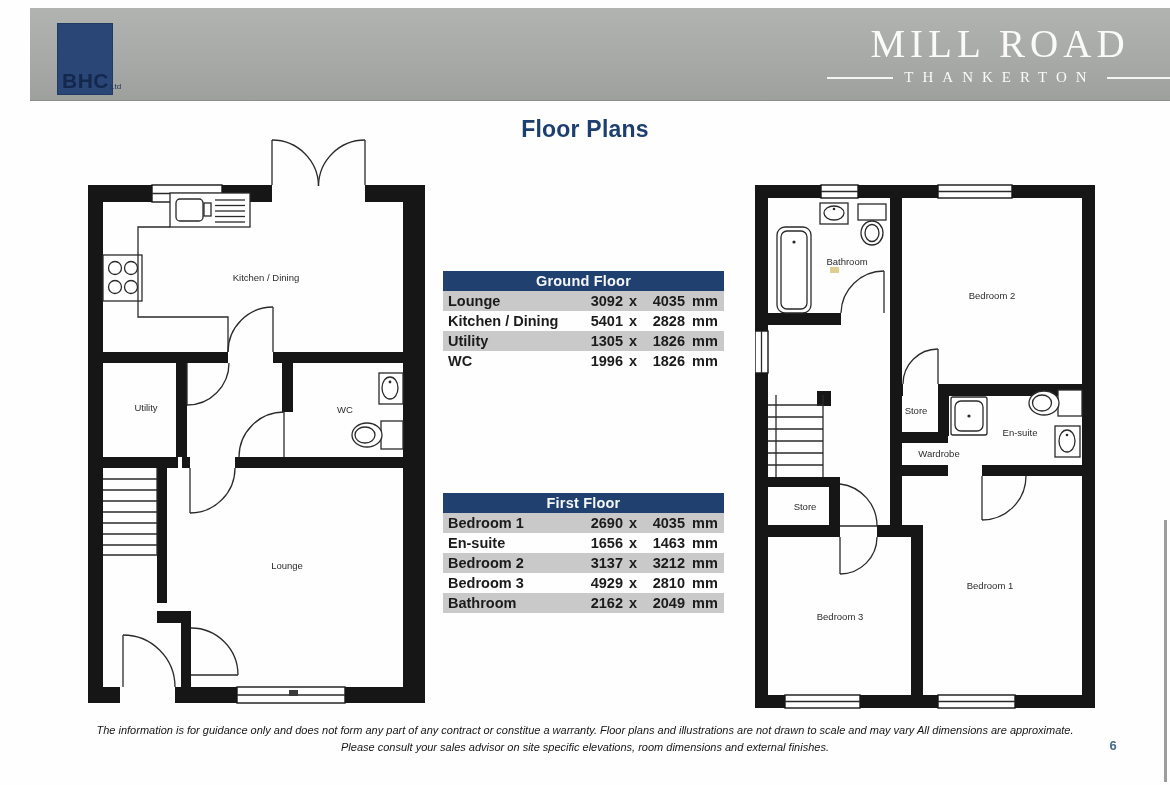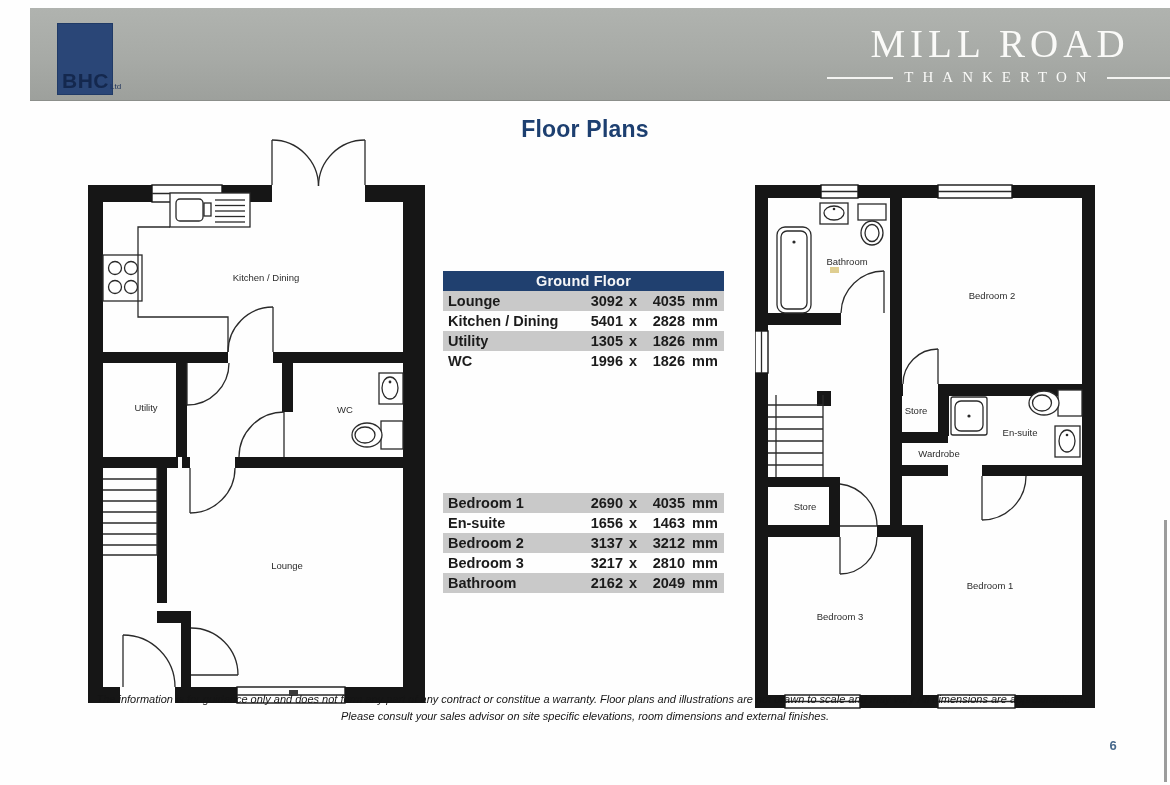--- a/index.html
+++ b/index.html
@@ -42,21 +42,21 @@
   
   .plan{position:absolute;}
   .plan svg{display:block;}
   .wall{fill:#161616;}
   .win{fill:#ffffff;stroke:#161616;stroke-width:1.4;}
   .thin{fill:none;stroke:#2a2a2a;stroke-width:1.3;}
   .fix{fill:#ffffff;stroke:#2a2a2a;stroke-width:1.3;}
   .rlabel{font-family:"Liberation Sans",sans-serif;font-size:9.5px;fill:#2b2b2b;text-anchor:middle;}
 
   
-  .footer{position:absolute;left:0;right:0;top:691px;text-align:center;
+  .footer{position:absolute;left:0;right:0;top:722px;text-align:center;
           font-size:11px;font-style:italic;color:#151515;line-height:17px;}
   .scan-edge{position:absolute;left:1164px;top:520px;width:3px;height:262px;background:#4a4a4a;opacity:.55;}
 </style>
 </head>
 <body>
 
 <div id="page">
 
   <div class="banner">
     <div class="logo">
@@ -350,20 +350,21 @@
     <div class="t-row">
       <span class="rname">WC</span>
       <span class="w">1996</span>
       <span class="sep">x</span>
       <span class="h">1826</span>
       <span class="unit">mm</span>
     </div>
   </div>
 
   <div class="dim-table ff">
+    <div class="t-head">First Floor</div>
     <div class="t-row alt">
       <span class="rname">Bedroom 1</span>
       <span class="w">2690</span>
       <span class="sep">x</span>
       <span class="h">4035</span>
       <span class="unit">mm</span>
     </div>
     <div class="t-row">
       <span class="rname">En-suite</span>
       <span class="w">1656</span>
@@ -373,21 +374,21 @@
     </div>
     <div class="t-row alt">
       <span class="rname">Bedroom 2</span>
       <span class="w">3137</span>
       <span class="sep">x</span>
       <span class="h">3212</span>
       <span class="unit">mm</span>
     </div>
     <div class="t-row">
       <span class="rname">Bedroom 3</span>
-      <span class="w">3217</span>
+      <span class="w">4929</span>
       <span class="sep">x</span>
       <span class="h">2810</span>
       <span class="unit">mm</span>
     </div>
     <div class="t-row alt">
       <span class="rname">Bathroom</span>
       <span class="w">2162</span>
       <span class="sep">x</span>
       <span class="h">2049</span>
       <span class="unit">mm</span>

